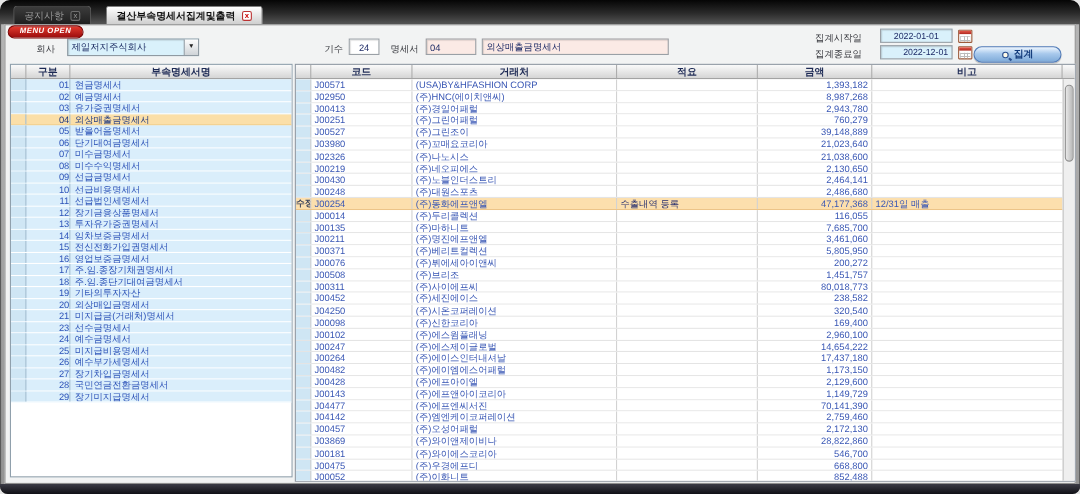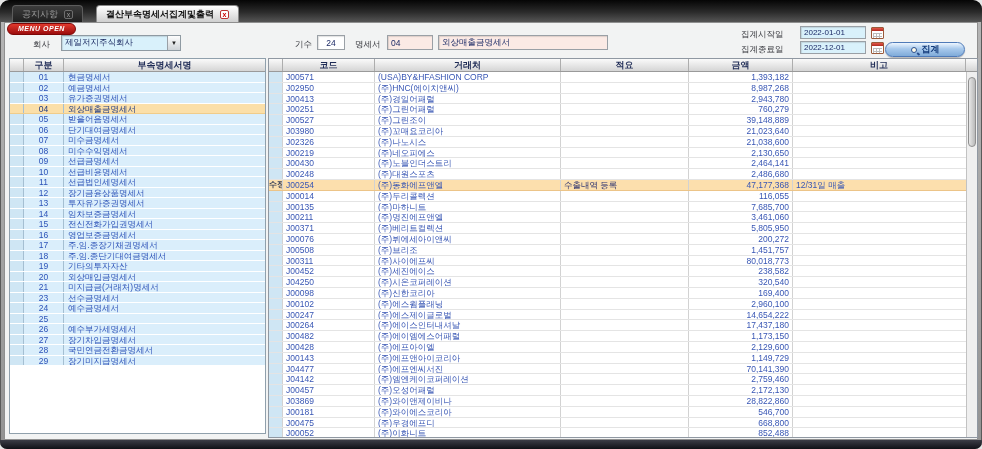--- a/index.html
+++ b/index.html
@@ -68,21 +68,21 @@
   .hrow { display:flex; height:13px; background:linear-gradient(180deg,#fafafa,#d5d5d5);
           border-bottom:1px solid #9a9a9a; }
   .hcell { font-size:9px; font-weight:bold; color:#1d2a55; text-align:center; line-height:12px;
            border-right:1px solid #adadad; white-space:nowrap; overflow:hidden; }
 
   
   .lrow { display:flex; height:10.5px; background:#daeefb; border-bottom:1px solid #fff; cursor:default; }
   .lrow.sel { background:#fbdfa8; border-bottom:1px solid #f0cc8a; }
   .lrow.sel .lc0 { background:#fbdfa8; }
   .lc0 { width:14px; background:#cfe6f4; border-right:1px solid #a5bfd2; }
-  .lc1 { width:40px; font-size:8.5px; color:#2d53b8; text-align:center; line-height:10px;
+  .lc1 { width:40px; font-size:8.5px; color:#2d53b8; text-align:right; line-height:10px;
          border-right:1px solid #a5bfd2; }
   .lc2 { flex:1; font-size:8.5px; color:#2d53b8; padding-left:4px; line-height:10px;
          white-space:nowrap; overflow:hidden; }
   .lrow.sel .lc1, .lrow.sel .lc2 { color:#203a80; }
 
   
   .rbody { position:absolute; top:13px; left:0; right:11px; bottom:0; overflow:hidden; }
   .rrow { display:flex; height:10.8px; background:#fff; border-bottom:1px solid #e4e4e4; }
   .rrow.sel { background:#fcdfad; border-bottom:1px solid #ecc488; }
   .rc { font-size:8.5px; color:#3856b4; line-height:10px; white-space:nowrap; overflow:hidden;
@@ -125,25 +125,25 @@
     </div>
 
     <span class="lbl" style="left:290px; top:16px;">기수</span>
     <input class="fld" style="left: 312px; top: 12px; width: 28px; text-align: center;" value="24">
 
     <span class="lbl" style="left:350px; top:16px;">명세서</span>
     <input class="fld pink" style="left: 382px; top: 12px; width: 46px;" value="04">
     <input class="fld pink" style="left: 433px; top: 12px; width: 170px;" value="외상매출금명세서">
 
     <span class="lbl" style="left:736px; top:6px;">집계시작일</span>
-    <input class="fld cyan" style="left: 795px; top: 3px; width: 66px; height: 13px; text-align: left; font-size: 8px;" value="2022-01-01">
+    <input class="fld cyan" style="left: 795px; top: 3px; width: 66px; height: 13px; text-align: center; font-size: 8px;" value="2022-01-01">
     <span class="cal" style="left:866px; top:4px;"></span>
 
     <span class="lbl" style="left:736px; top:21px;">집계종료일</span>
-    <input class="fld cyan" style="left: 795px; top: 18px; width: 66px; height: 13px; text-align: left; font-size: 8px;" value="2022-12-01">
+    <input class="fld cyan" style="left: 795px; top: 18px; width: 66px; height: 13px; text-align: right; font-size: 8px;" value="2022-12-01">
     <span class="cal" style="left:866px; top:19px;"></span>
 
     <div class="agg-btn">
       <span class="mag"></span>
       <span>집계</span>
     </div>
 
     <div class="panel left-panel">
       <div class="hrow">
         <div class="hcell" style="width:14px;"></div>
@@ -262,20 +262,21 @@
             <div class="lc2">선수금명세서</div>
           </div>
           <div class="lrow">
             <div class="lc0"></div>
             <div class="lc1">24</div>
             <div class="lc2">예수금명세서</div>
           </div>
           <div class="lrow">
             <div class="lc0"></div>
             <div class="lc1">25</div>
+            <div class="lc2">미지급비용명세서</div>
           </div>
           <div class="lrow">
             <div class="lc0"></div>
             <div class="lc1">26</div>
             <div class="lc2">예수부가세명세서</div>
           </div>
           <div class="lrow">
             <div class="lc0"></div>
             <div class="lc1">27</div>
             <div class="lc2">장기차입금명세서</div>

